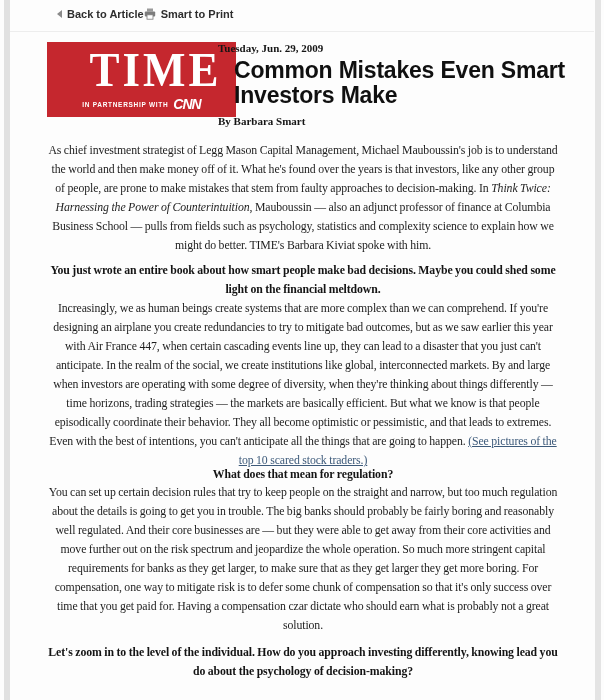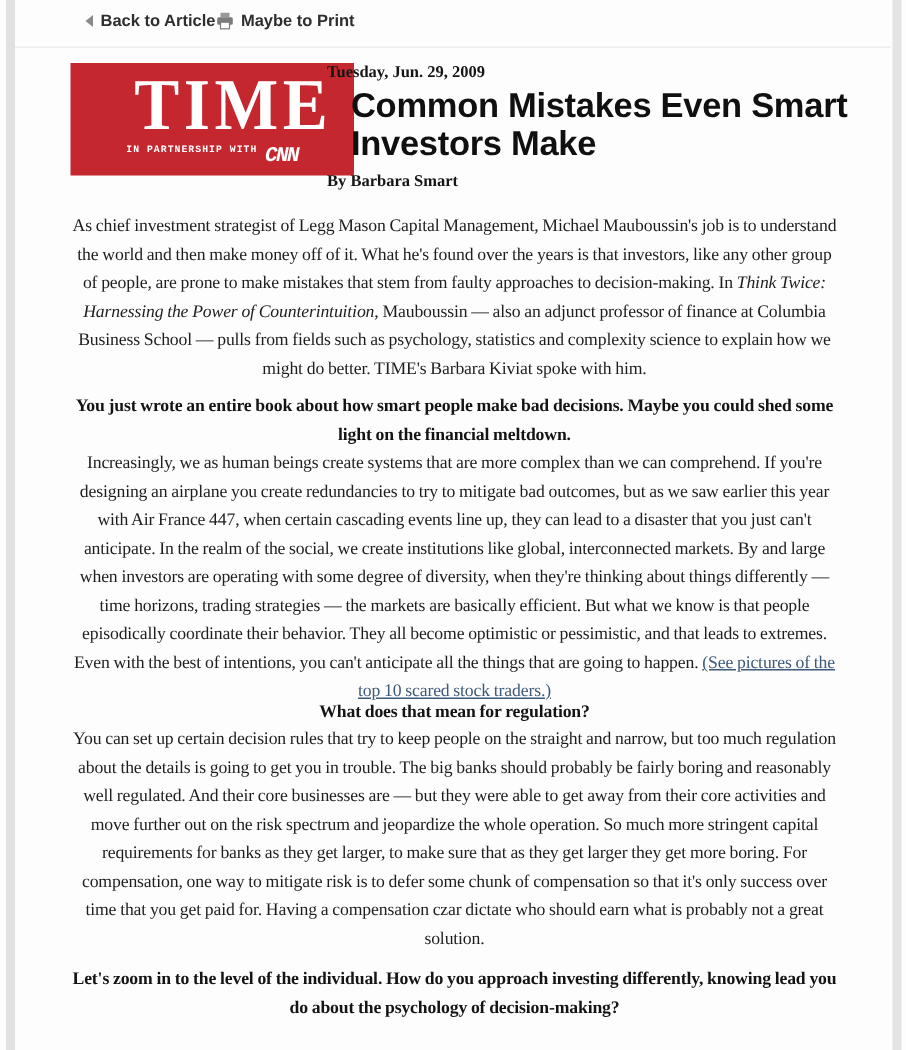--- a/index.html
+++ b/index.html
@@ -43,22 +43,22 @@
     display:flex; flex-direction:column; align-items:center;padding-left:28px;
   }
   .time-word {
     font-family:"Liberation Serif", serif;
     font-weight:bold; font-size:45px; line-height:1;
     letter-spacing:3px; margin-top:4px;
     transform:scaleY(1.08); transform-origin:top center;
   }
   .partnership {
     position:absolute; bottom:5px; left:0; right:0;
-    display:flex; justify-content:center; align-items:flex-start; gap:5px;
-    font-family:Liberation Mono, monospace;
+    display:flex; justify-content:center; align-items:center; gap:5px;
+    font-family:Liberation Sans, sans-serif;
   }
   .partnership-text { font-size:6.5px; font-weight:bold; letter-spacing:0.7px; }
   .cnn-word { font-size:14px; font-weight:bold; letter-spacing:-1px; font-style:italic; }
 
   .headline-block { position:absolute; top:42px; left:218px; width:350px; }
   .date { font-size:11px; font-weight:bold; color:#151515; }
   .page-title {
     font-family:"Liberation Sans", sans-serif;
     font-size:23px; font-weight:bold; color:#101010;
     line-height:1.1; letter-spacing:-0.2px;
@@ -97,21 +97,21 @@
     <span>Back to Article</span>
   </span>
   <span class="toolbar-link">
     <span style="display:inline-flex;">
       <svg width="12" height="12" viewBox="0 0 12 12">
         <rect x="3" y="0.5" width="6" height="3" fill="#9a9a9a"></rect>
         <rect x="0.8" y="3.5" width="10.4" height="5" rx="1" fill="#7c7c7c"></rect>
         <rect x="3" y="6.8" width="6" height="4.4" fill="#ffffff" stroke="#7c7c7c" stroke-width="0.8"></rect>
       </svg>
     </span>
-    <span>Maybe to Print</span>
+    <span>Smart to Print</span>
   </span>
 </div>
 
 <div class="separator"></div>
 
 <div class="time-logo">
   <div class="time-word">TIME</div>
   <div class="partnership">
     <span class="partnership-text">IN PARTNERSHIP WITH</span>
     <span class="cnn-word">CNN</span>

